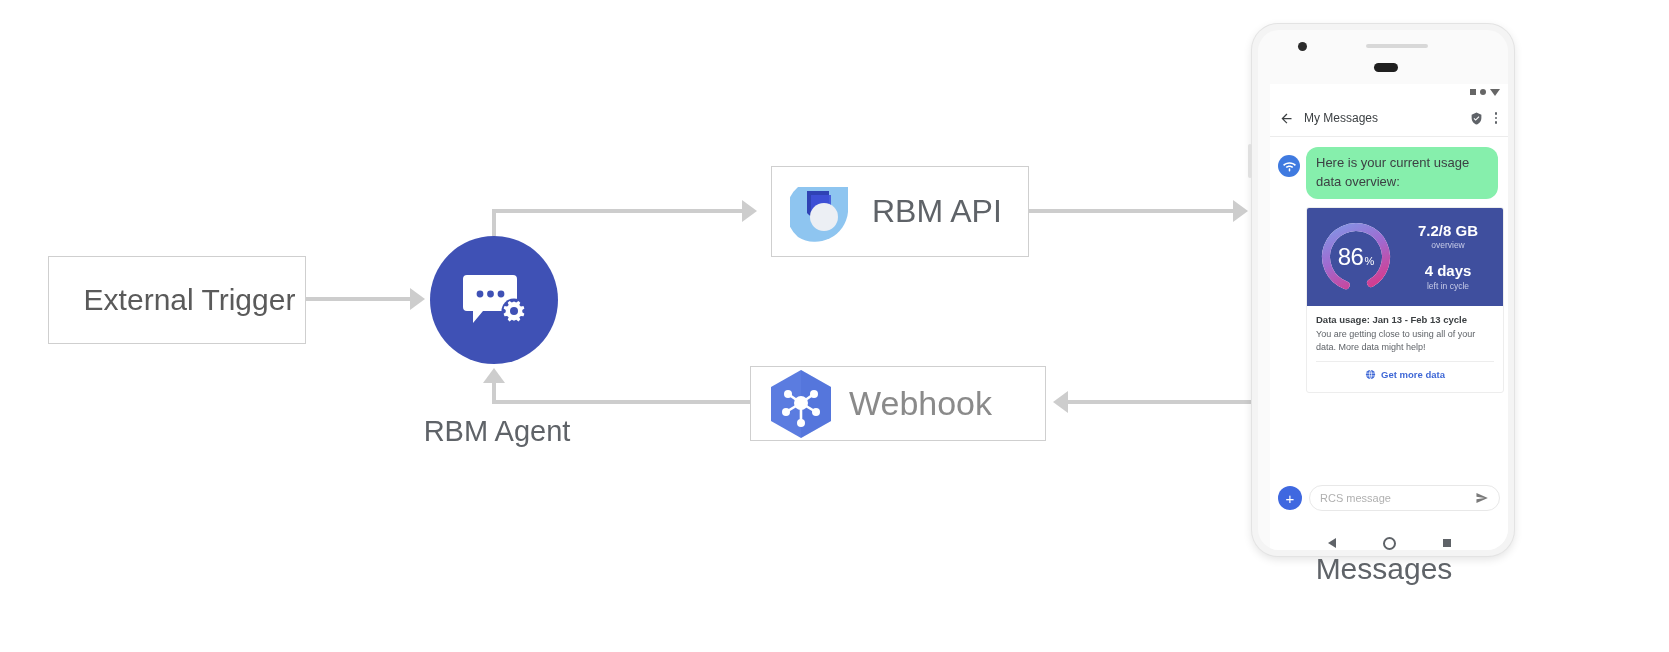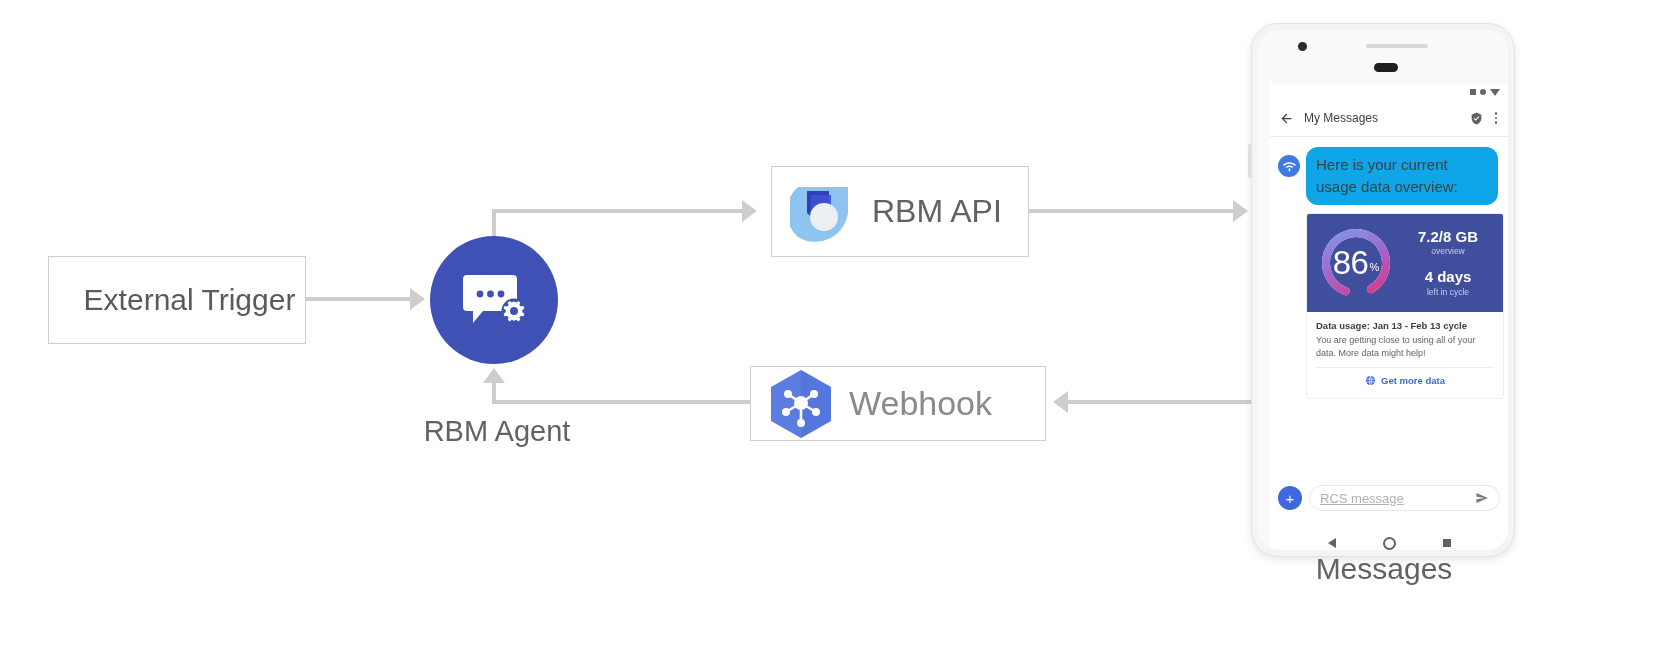--- a/index.html
+++ b/index.html
@@ -67,51 +67,51 @@
   .back-ico{width:15px;height:15px;color:#3c4043;}
   .shield{width:13px;height:13px;}
   .kebab{display:flex;flex-direction:column;gap:2px;align-items:center;padding:2px;}
   .kebab i{width:2.5px;height:2.5px;border-radius:50%;background:#5f6368;display:block;}
 
   .convo{padding:10px 8px 0 8px;background:#fff;height:382px;box-sizing:border-box;
          position:relative;}
   .msg-row{display:flex;gap:6px;align-items:flex-start;}
   .avatar{width:22px;height:22px;border-radius:50%;background:#3f7ae0;flex:none;
           display:flex;align-items:center;justify-content:center;margin-top:8px;}
-  .bubble{background:#0ea5e9;border-radius:12px;padding:7px 10px;font-size:15px;
+  .bubble{background:#86efac;border-radius:12px;padding:7px 10px;font-size:13px;
           color:#3c4043;line-height:1.45;max-width:172px;}
 
   .card{margin:8px 0 0 28px;width:196px;border:1px solid #ededed;border-radius:3px;
         overflow:hidden;background:#fff;}
   .card-top{background:#3f4f9e;height:98px;display:flex;align-items:center;
             padding:0 10px;gap:10px;box-sizing:border-box;}
   .gauge-wrap{position:relative;width:78px;height:78px;flex:none;}
   .gauge-num{position:absolute;inset:0;display:flex;align-items:center;
              justify-content:center;color:#fff;}
-  .gauge-num b{font-size:33px;font-weight:400;letter-spacing:-.5px;}
+  .gauge-num b{font-size:24px;font-weight:400;letter-spacing:-.5px;}
   .gauge-num span{font-size:11px;margin-top:9px;margin-left:1px;}
   .card-stats{color:#fff;flex:1;text-align:center;padding-right:2px;}
   .stat-main{font-size:15px;font-weight:700;line-height:1.1;}
   .stat-sub{font-size:8.5px;color:#c8cce8;margin-top:1px;}
   .stat-gap{height:13px;}
   .card-body{padding:8px 9px 6px 9px;}
   .card-title{font-size:9.5px;font-weight:700;color:#3c4043;margin-bottom:3px;}
   .card-text{font-size:9px;color:#5f6368;line-height:1.45;}
   .card-action{border-top:1px solid #ededed;margin-top:7px;padding:7px 0 6px;
                display:flex;align-items:center;justify-content:center;gap:5px;
                font-size:9.5px;color:#3f68d6;font-weight:600;}
 
   .composer{position:absolute;left:8px;right:8px;bottom:8px;display:flex;
             align-items:center;gap:7px;}
   .plus-btn{width:24px;height:24px;border-radius:50%;background:#3f68e0;flex:none;
             display:flex;align-items:center;justify-content:center;color:#fff;
             font-size:15px;line-height:1;}
   .input-pill{flex:1;height:24px;border:1px solid #e8e8e8;border-radius:13px;
               display:flex;align-items:center;padding:0 10px;justify-content:space-between;}
-  .input-pill .ph{font-size:13px;color:#b0b0b0;text-decoration:underline;}
+  .input-pill .ph{font-size:11px;color:#b0b0b0;}
   .send-ico{color:#7a7a7a;}
 
   .navbar{position:absolute;left:12px;top:500px;width:238px;height:26px;background:#fff;
           display:flex;align-items:center;justify-content:space-around;padding:0 34px;
           box-sizing:border-box;}
   .nav-back{width:0;height:0;border-top:5px solid transparent;border-bottom:5px solid transparent;
             border-right:8px solid #5f6368;}
   .nav-home{width:9px;height:9px;border-radius:50%;border:2px solid #5f6368;}
   .nav-rec{width:8px;height:8px;background:#5f6368;}
 

